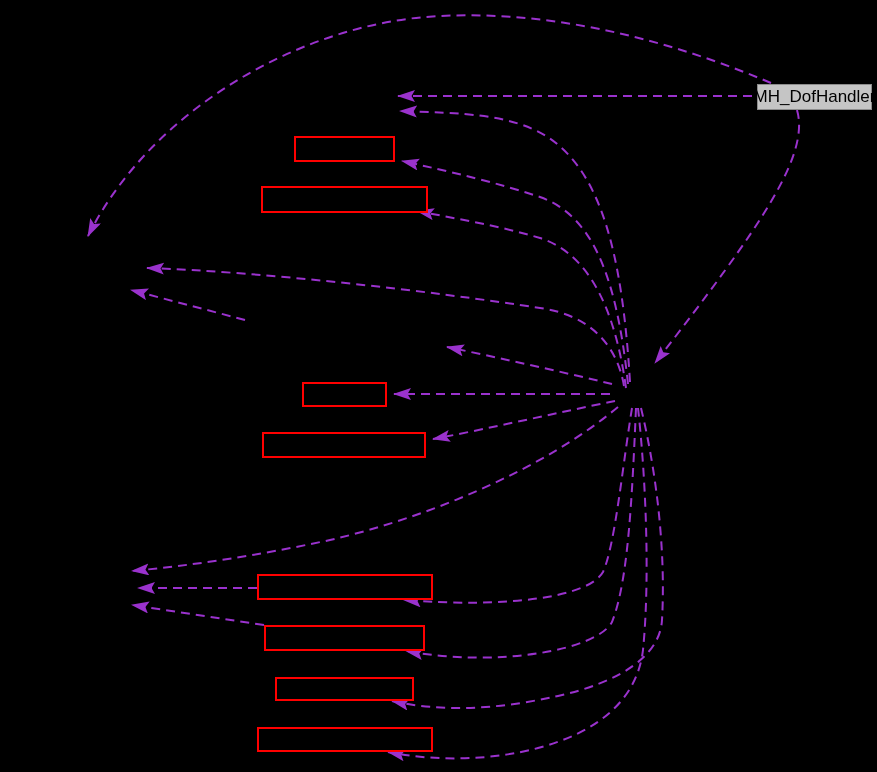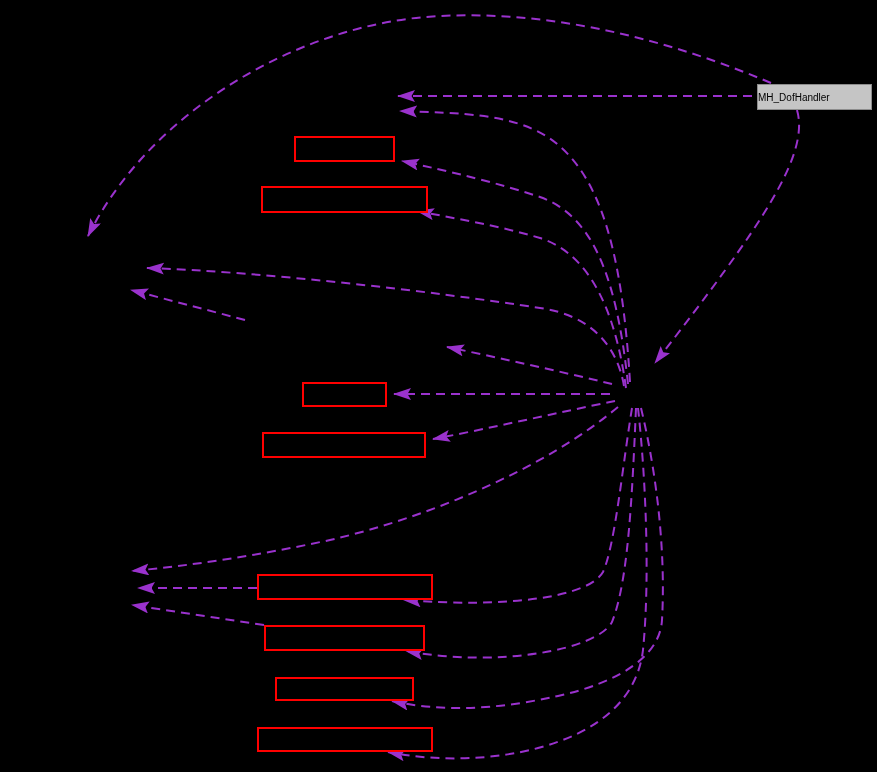--- a/index.html
+++ b/index.html
@@ -36,22 +36,22 @@
     box-sizing: border-box;
   }
   .label-node {
     position: absolute;
     border: 1px solid var(--label-node-border);
     background: var(--label-node-fill);
     color: var(--label-node-text);
     box-sizing: border-box;
     display: flex;
     align-items: center;
-    justify-content: flex-start;
-    font-size: 10px;
+    justify-content: center;
+    font-size: 17px;
   }
 </style>
 </head>
 <body>
 
 <div class="graph-canvas">
 
   <svg class="edges-svg" width="877" height="772" viewBox="0 0 877 772">
     <defs>
       <marker id="arrow" orient="auto" markerUnits="userSpaceOnUse" markerWidth="20" markerHeight="14" refX="17" refY="6">

